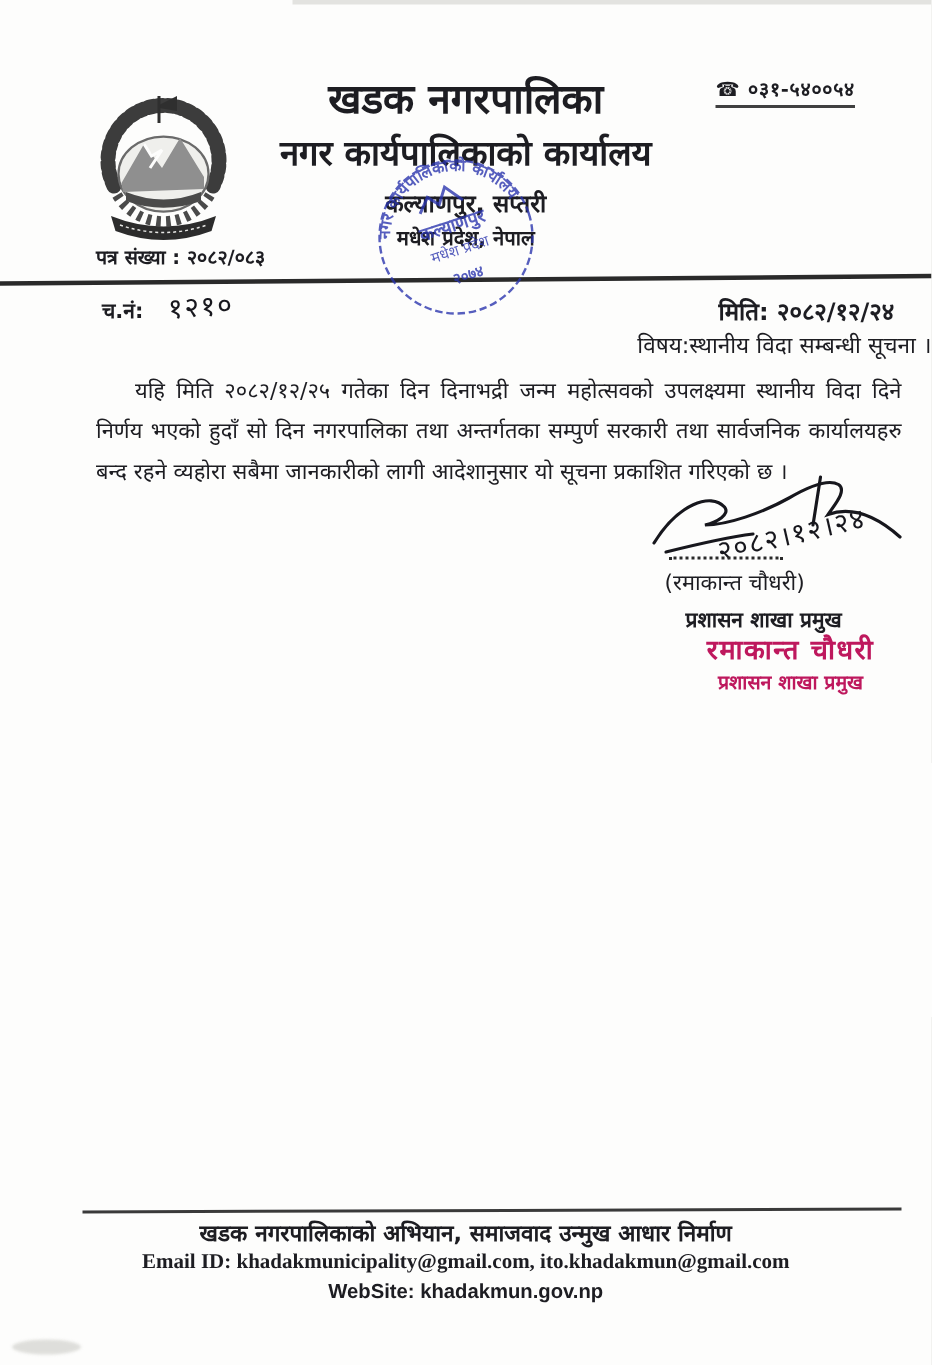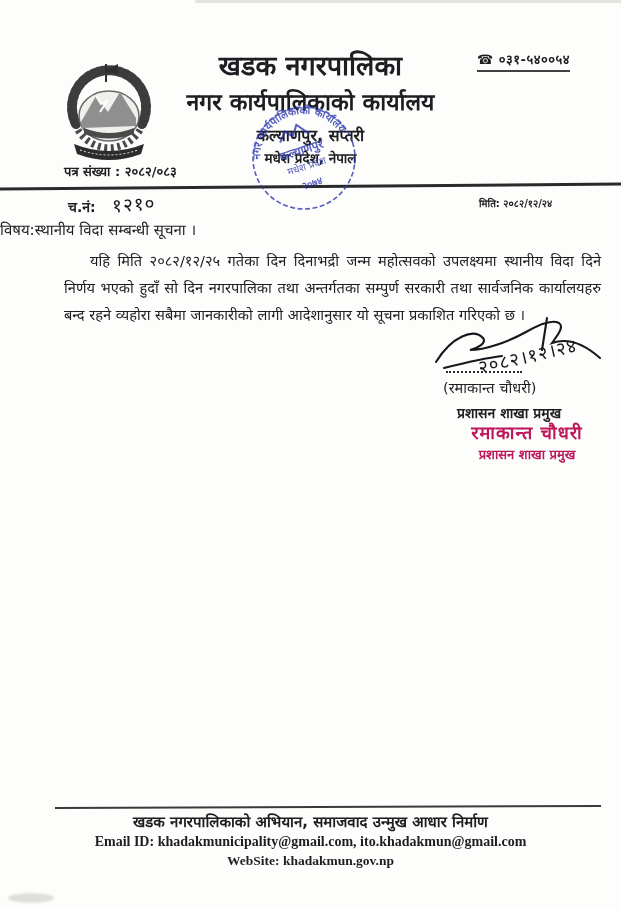--- a/index.html
+++ b/index.html
@@ -20,42 +20,42 @@
   .letter-no { left:64px; top:162px; font-size:13px; font-weight:bold;text-align:center; }
   .divider { left:-4px; top:185px; width:630px; height:3px; background:#2a2a2a;
     transform:rotate(-0.45deg); }
   
   .emblem { left:56px; top:60px; }
   .round-stamp { left:238px; top:96px; transform:rotate(-18deg); opacity:.88; }
   
   .chno-label { left:68px; top:197px; font-size:14px; font-weight:bold; }
   .chno-value { left:112px; top:191px; font-size:19px; font-weight:500;
     transform:rotate(-4deg); letter-spacing:1px; color:#17171d; }
-  .miti { left:479px; top:196px; font-size:10px; font-weight:bold;text-align:right; }
+  .miti { left:479px; top:196px; font-size:16px; font-weight:bold;text-align:right; }
   
-  .subject { left:0; right:0; top:219px; text-align:left; font-size:15px; }
+  .subject { left:0; right:0; top:219px; text-align:right; font-size:15px; }
   .body-par { left:64px; top:247px; width:537px; font-size:14.6px; line-height:27px;
     text-align:justify; text-indent:26px; }
   
   .sig-svg { left:428px; top:316px; }
   .dotted-line { left:446px; top:371px; width:76px; border-bottom:2px dotted #2a2a2a; }
   .sig-name { left:443px; top:377px; font-size:14.5px; }
   .sig-post { left:457px; top:403px; font-size:14px; font-weight:600; }
   .stamp-block { left:438px; top:420px; width:178px; text-align:center; color:#be185d; }
   .stamp-name { font-size:18px; font-weight:bold; letter-spacing:1px; }
   .stamp-rank { font-size:11.5px; font-weight:bold; margin-top:2px; }
   .stamp-post { font-size:13px; font-weight:bold; margin-top:1px; }
   
   .footer-line { left:55px; top:806px; width:546px; height:2px; background:#3a3a3a;
     transform:rotate(-0.2deg); }
   .slogan { left:0; right:0; top:811px; text-align:center; font-size:15px; font-weight:bold; }
   .email-row { left:0; right:0; top:834px; text-align:center; font-size:14px; font-weight:bold;
     font-family:"Liberation Serif", serif; }
   .web-row { left:0; right:0; top:853px; text-align:center; font-size:13.5px; font-weight:bold;
-    font-family:Liberation Serif, serif; }
+    font-family:Liberation Sans, sans-serif; }
   
   .scan-top { left:195px; top:0; width:426px; height:3px; background:#e3e3e0; }
   .scan-smudge { left:8px; top:893px; width:46px; height:10px; background:#d7d7d3;
     border-radius:50%; filter:blur(1px); opacity:.8; }
 </style>
 </head>
 <body>
 
 <div class="page">
 

